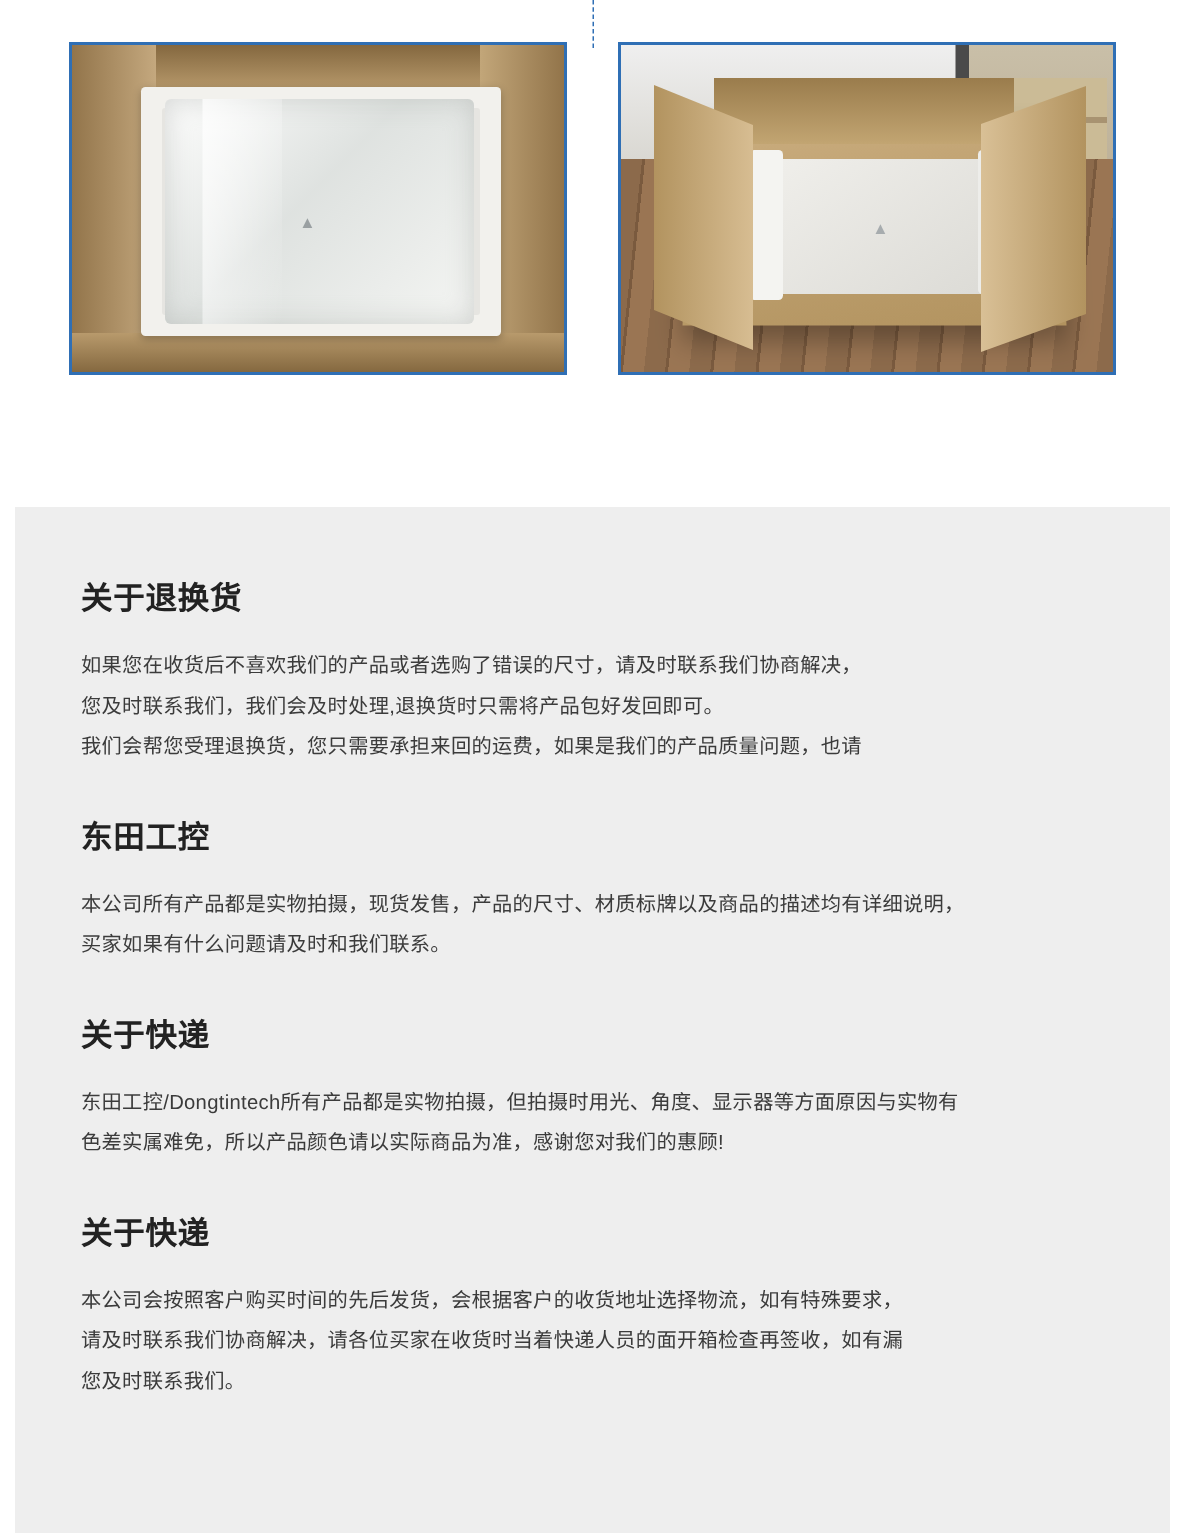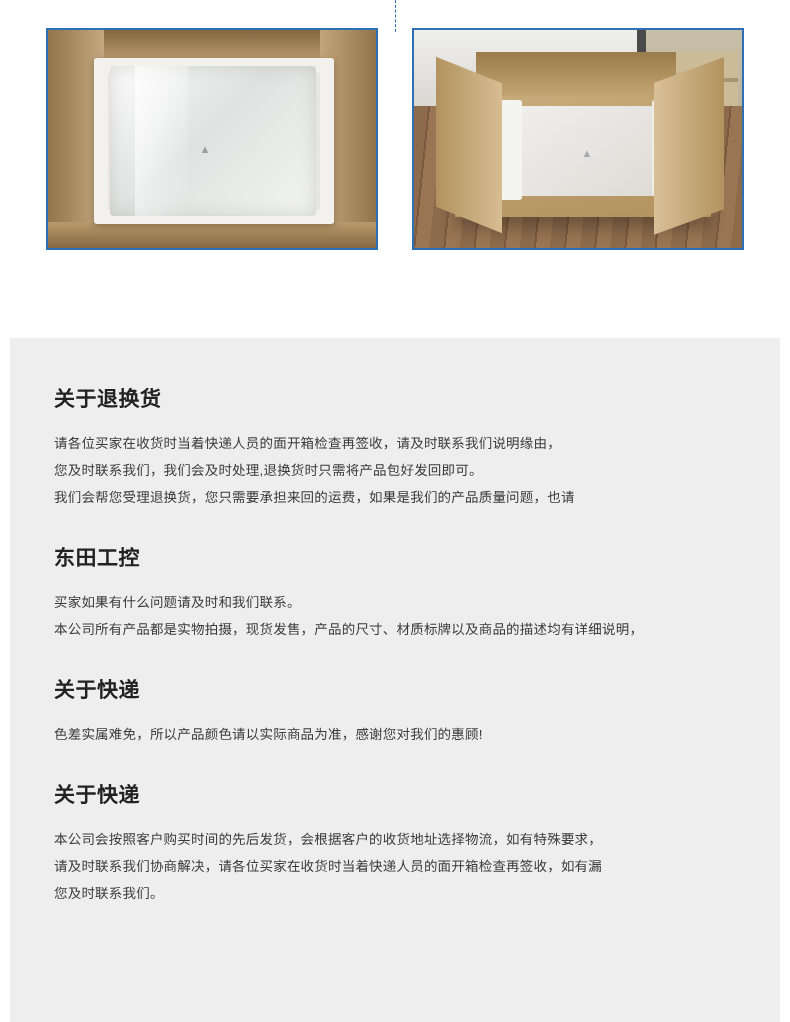--- a/index.html
+++ b/index.html
@@ -224,37 +224,38 @@
     </div>
 
   </div>
 </div>
 
 <div class="info-panel">
 
   <div class="block">
     <h2 class="block-title">关于退换货</h2>
     <div class="block-body">
-      <p>请各位买家在收货时当着快递人员的面开箱检查再签收，请及时联系我们说明缘由，</p>
+      <p>如果您在收货后不喜欢我们的产品或者选购了错误的尺寸，请及时联系我们协商解决，</p>
       <p>您及时联系我们，我们会及时处理,退换货时只需将产品包好发回即可。</p>
       <p>我们会帮您受理退换货，您只需要承担来回的运费，如果是我们的产品质量问题，也请</p>
     </div>
   </div>
 
   <div class="block">
     <h2 class="block-title">东田工控</h2>
     <div class="block-body">
+      <p>本公司所有产品都是实物拍摄，现货发售，产品的尺寸、材质标牌以及商品的描述均有详细说明，</p>
       <p>买家如果有什么问题请及时和我们联系。</p>
-      <p>本公司所有产品都是实物拍摄，现货发售，产品的尺寸、材质标牌以及商品的描述均有详细说明，</p>
     </div>
   </div>
 
   <div class="block">
     <h2 class="block-title">关于快递</h2>
     <div class="block-body">
+      <p>东田工控/Dongtintech所有产品都是实物拍摄，但拍摄时用光、角度、显示器等方面原因与实物有</p>
       <p>色差实属难免，所以产品颜色请以实际商品为准，感谢您对我们的惠顾!</p>
     </div>
   </div>
 
   <div class="block">
     <h2 class="block-title">关于快递</h2>
     <div class="block-body">
       <p>本公司会按照客户购买时间的先后发货，会根据客户的收货地址选择物流，如有特殊要求，</p>
       <p>请及时联系我们协商解决，请各位买家在收货时当着快递人员的面开箱检查再签收，如有漏</p>
       <p>您及时联系我们。</p>

